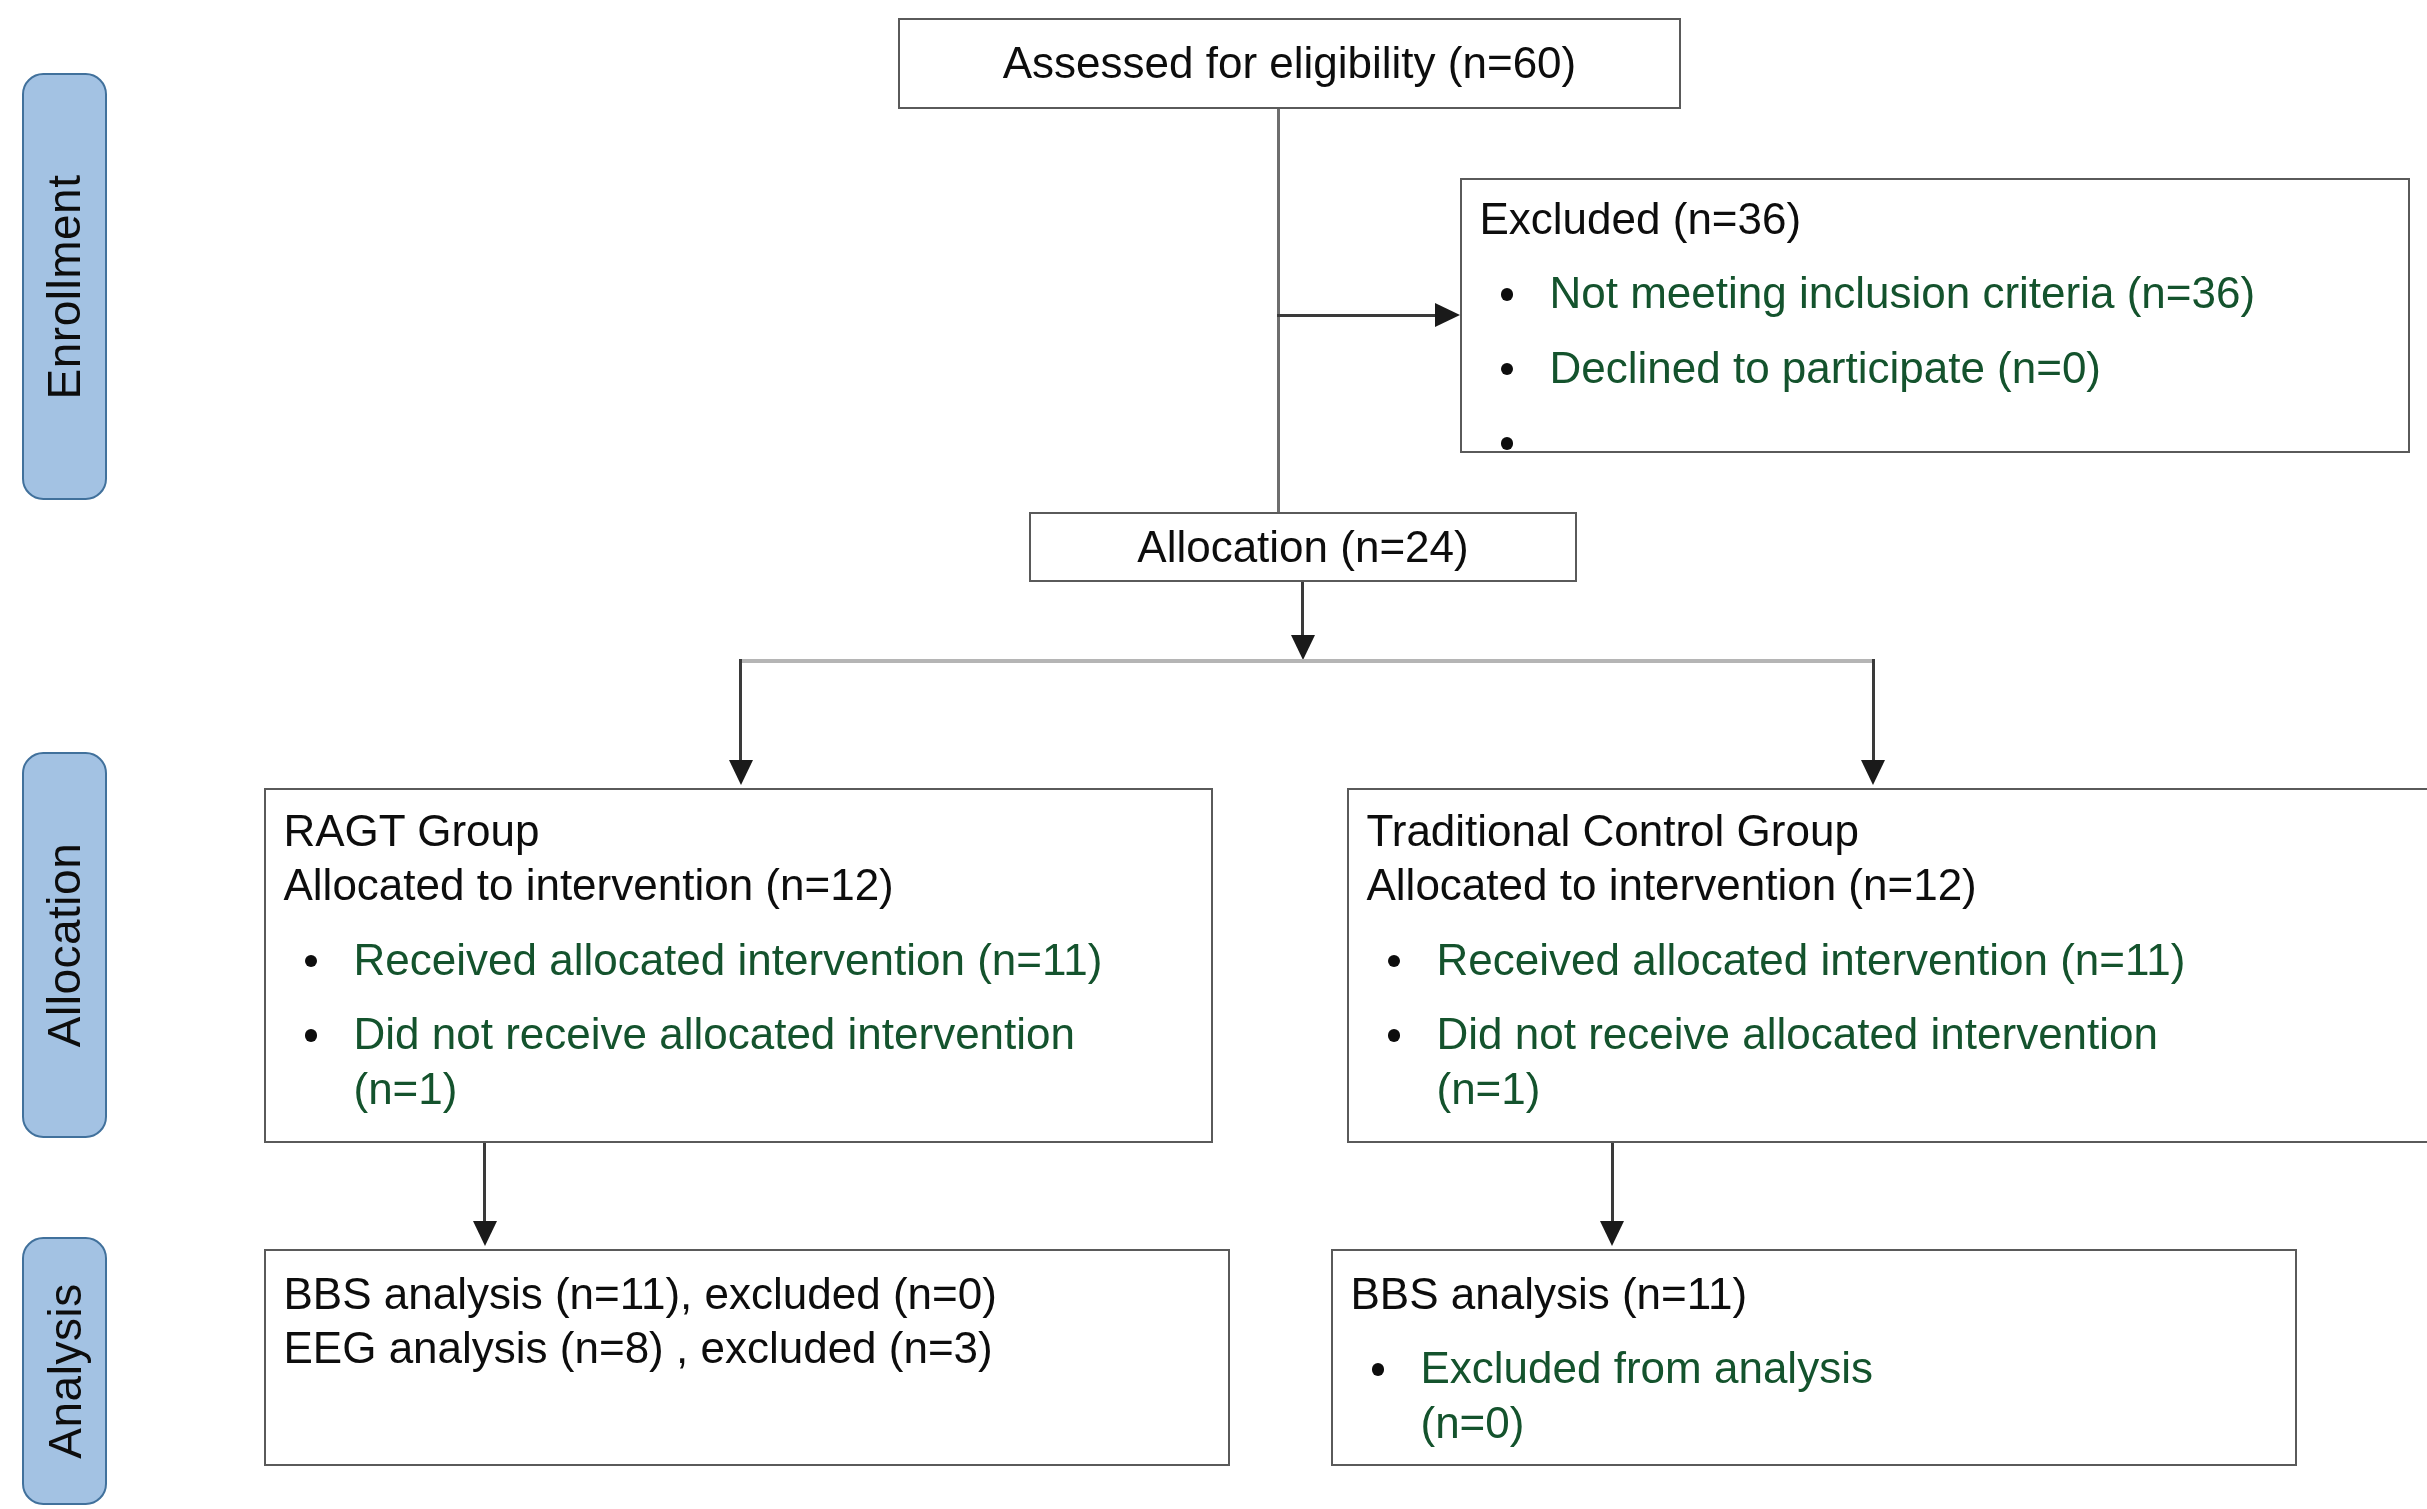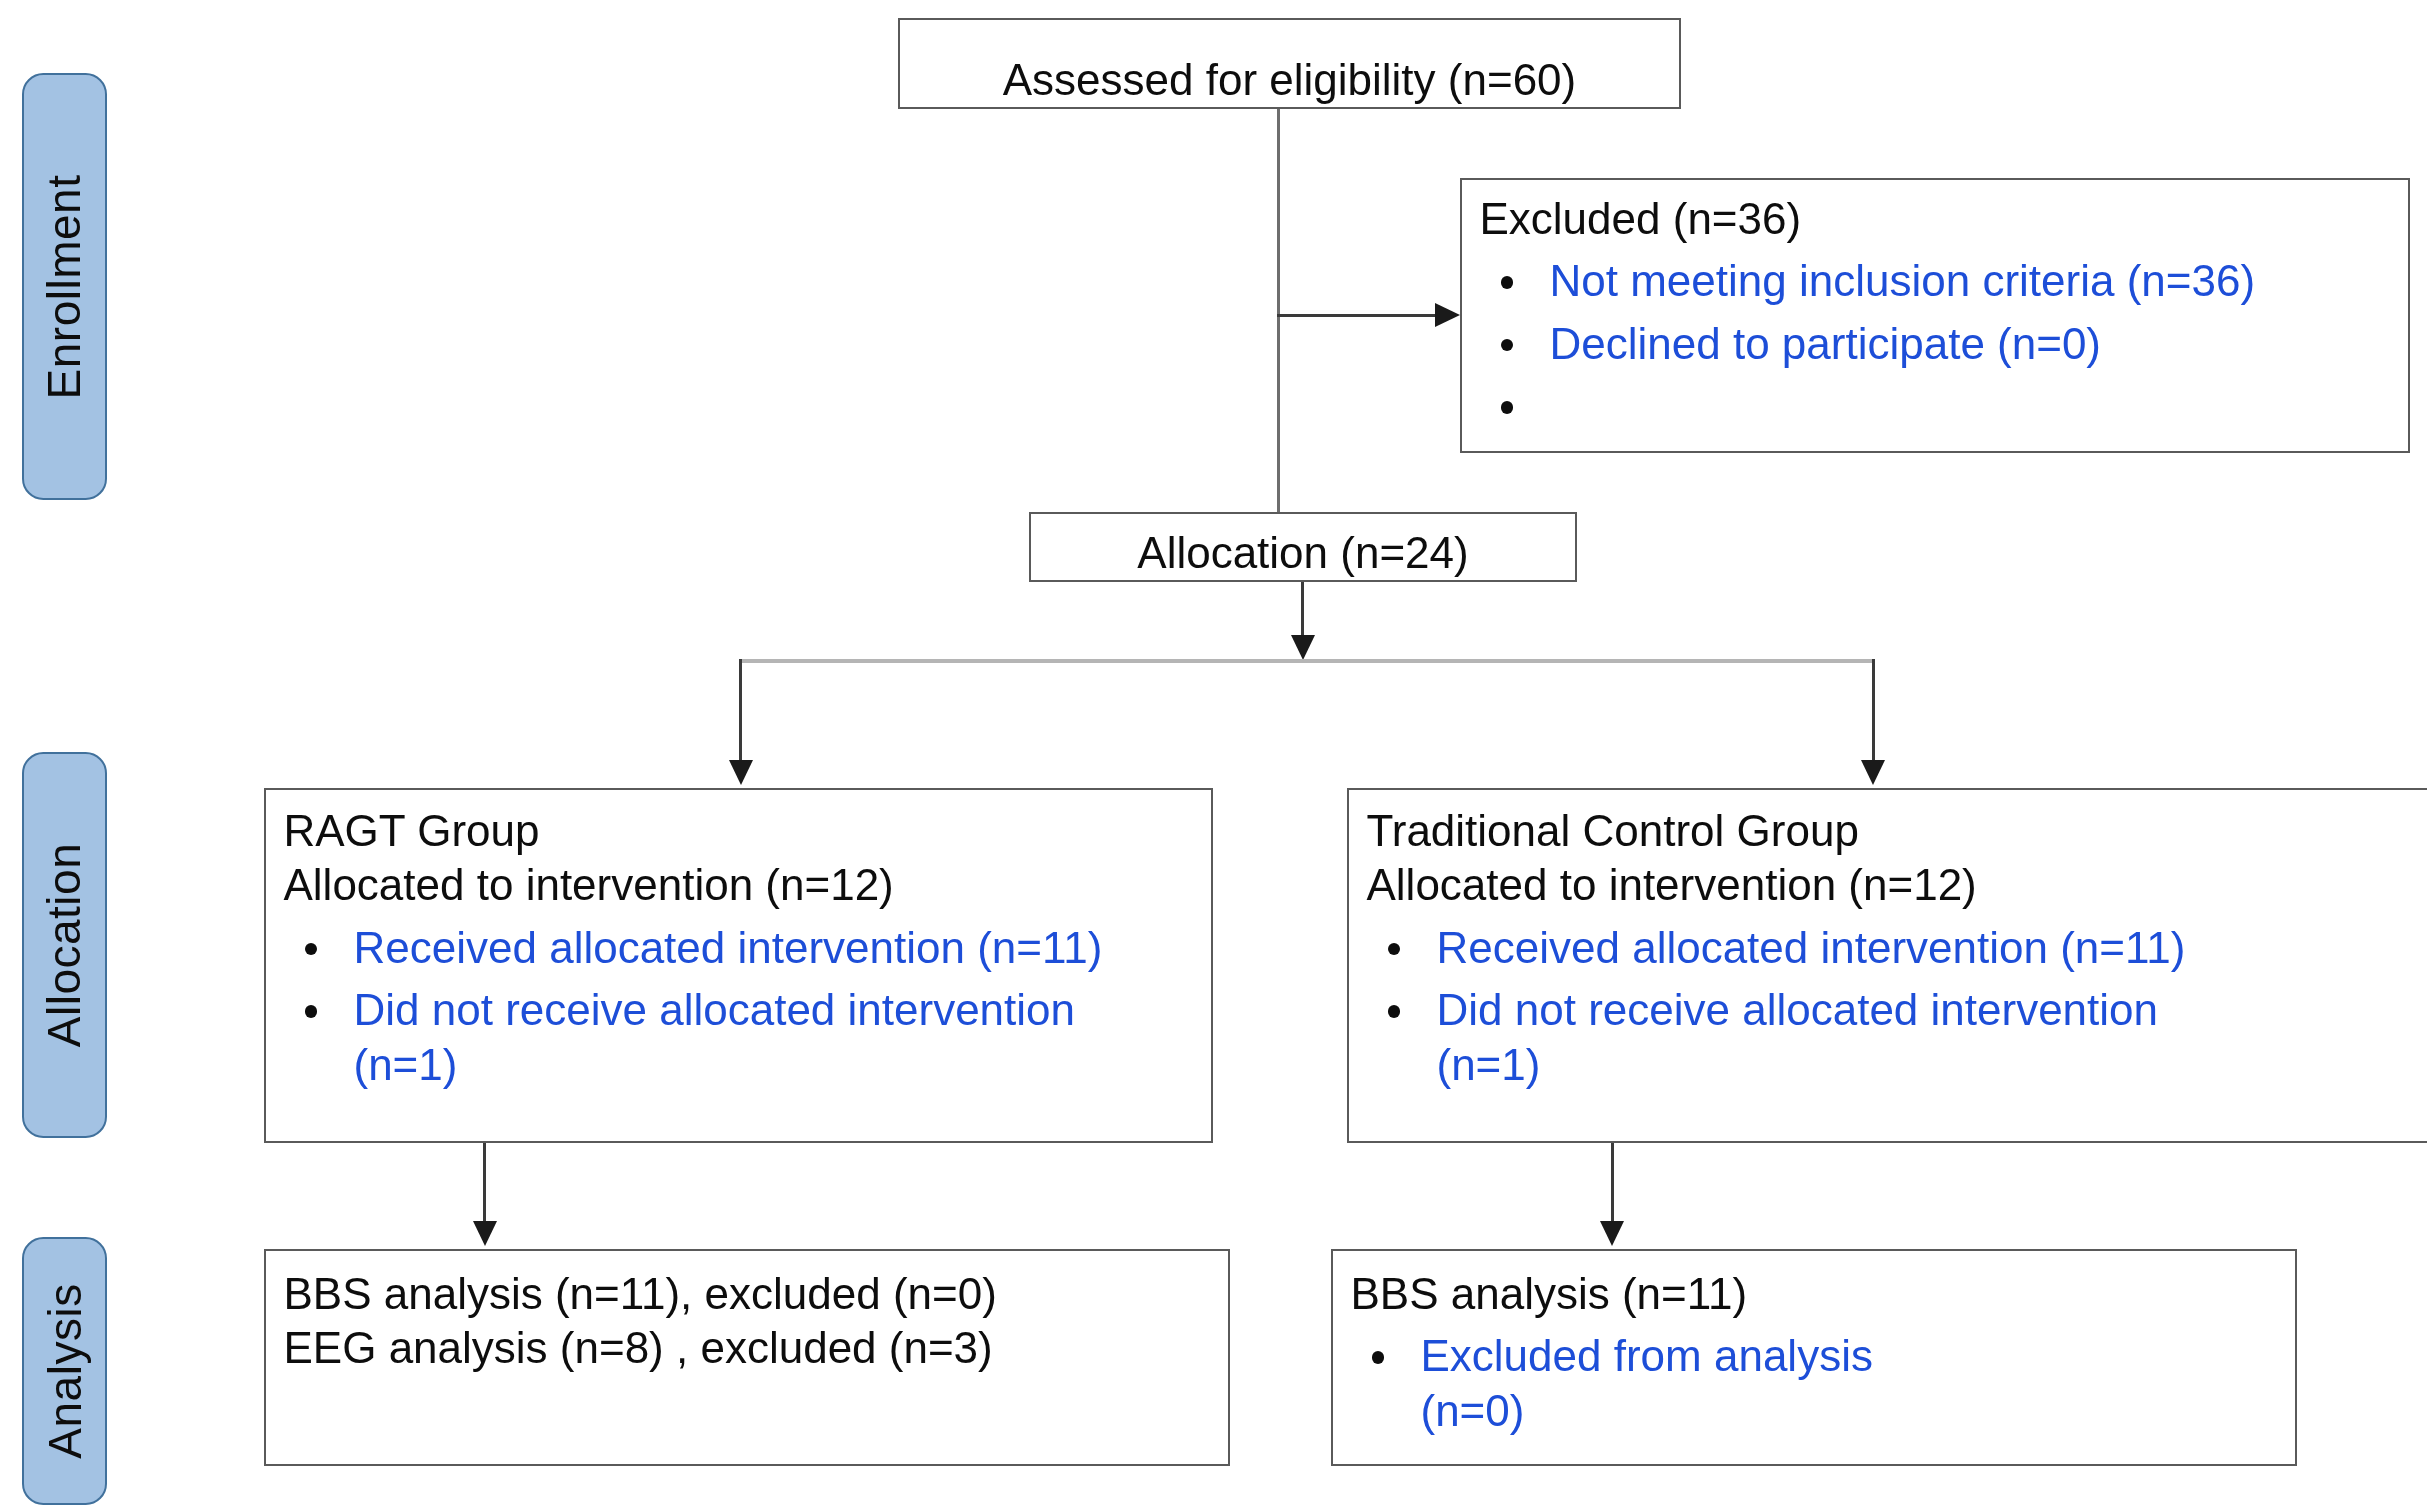--- a/index.html
+++ b/index.html
@@ -43,21 +43,21 @@
     background: #ffffff;
     border: 2.9px solid #5a5a5a;
   }
   .box-inner {
     position: absolute;
     left: 0; right: 0; top: 0; bottom: 0;
     padding: 15.5px 19.4px;
   }
   .centered .box-inner {
     display: flex;
-    align-items: flex-end;
+    align-items: center;
     justify-content: center;
     padding: 0 13.6px;
   }
   .line-text {
     font-size: 44px;
     line-height: 1.22;
     white-space: nowrap;
     color: #0d0d0d;
   }
   .para {
@@ -69,22 +69,22 @@
   .bullets {
     list-style: none;
     margin: 0;
     padding: 0;
   }
   .bullets li {
     position: relative;
     padding-left: 70px;
     font-size: 44px;
     line-height: 1.24;
-    color: #1d4ed8;
-    margin-top: 8px;
+    color: #14532d;
+    margin-top: 20px;
   }
   .bullets li .bdot {
     position: absolute;
     left: 21.3px;
     top: 0.50em;
     width: 12.6px;
     height: 12.6px;
     background: #0d0d0d;
     border-radius: 50%;
   }

